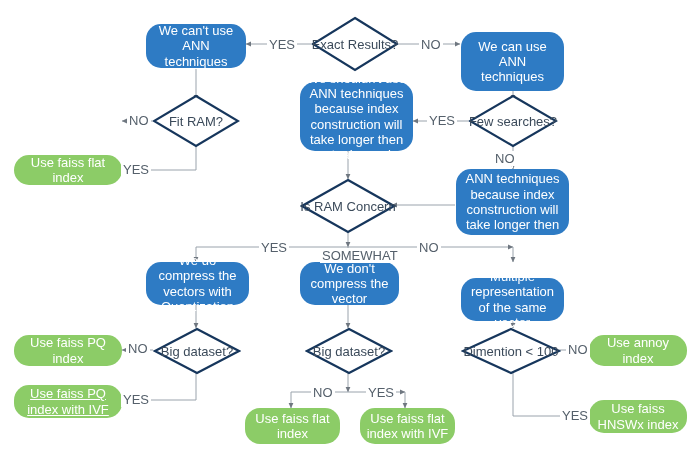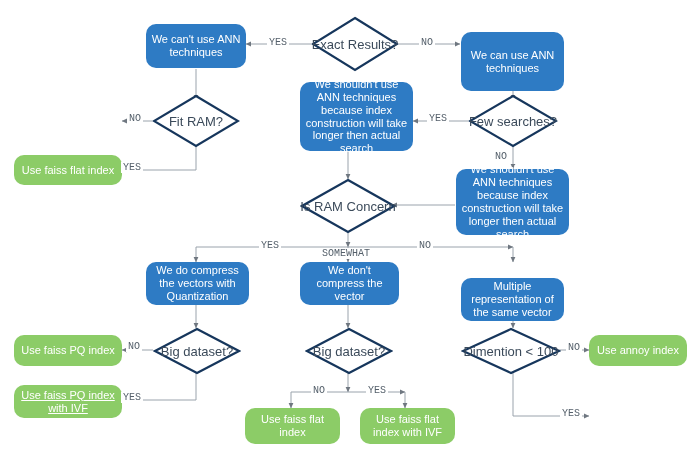--- a/index.html
+++ b/index.html
@@ -25,23 +25,23 @@
   .node {
     position: absolute;
     box-sizing: border-box;
     display: flex;
     align-items: center;
     justify-content: center;
     text-align: center;
     line-height: 1.18;
   }
   .box {
-    border-radius: 10px;
+    border-radius: 15px;
     color: #ffffff;
-    font-size: 11px;
+    font-size: 13px;
     padding: 8px 5px;
   }
   .box.blue {
     background: #2E7BC4;
   }
   .box.green {
     background: #8CCC67;
   }
   .diamond-wrap {
     position: absolute;
@@ -60,25 +60,24 @@
     display: flex;
     align-items: center;
     justify-content: center;
     color: #3b4a5a;
     font-size: 13px;
     text-align: center;
   }
   .edge-label {
     position: absolute;
     color: #55606b;
-    font-size: 10px;
+    font-size: 13px;
     background: #ffffff;
     padding: 0 2px;
     white-space: nowrap;
-    font-family: Liberation Mono, monospace;
   }
 </style>
 </head>
 <body>
 
 <div id="canvas">
 
   <svg id="edges" viewBox="0 0 700 462">
     <defs>
       <marker id="arrow" markerWidth="6" markerHeight="6" refX="5" refY="3" orient="auto" markerUnits="strokeWidth">
@@ -207,20 +206,21 @@
   <div class="node box green" style="left:14px; top:335px; width:108px; height:31px;">Use faiss PQ index</div>
 
   <div class="node box green" style="left:14px; top:385px; width:108px; height:33px;text-decoration:underline;">Use faiss PQ index with IVF</div>
 
   <div class="node box green" style="left:245px; top:408px; width:95px; height:36px;">Use  faiss flat  index</div>
 
   <div class="node box green" style="left:360px; top:408px; width:95px; height:36px;">Use faiss flat index with IVF</div>
 
   <div class="node box green" style="left:589px; top:335px; width:98px; height:31px;">Use annoy index</div>
 
+  <div class="node box green" style="left:589px; top:400px; width:98px; height:33px;">Use faiss HNSWx index</div>
 
   <div class="edge-label" style="left:267px; top:37px;">YES</div>
   <div class="edge-label" style="left:419px; top:37px;">NO</div>
   <div class="edge-label" style="left:127px; top:113px;">NO</div>
   <div class="edge-label" style="left:121px; top:162px;">YES</div>
   <div class="edge-label" style="left:427px; top:113px;">YES</div>
   <div class="edge-label" style="left:493px; top:151px;">NO</div>
   <div class="edge-label" style="left:259px; top:240px;">YES</div>
   <div class="edge-label" style="left:320px; top:248px;">SOMEWHAT</div>
   <div class="edge-label" style="left:417px; top:240px;">NO</div>

